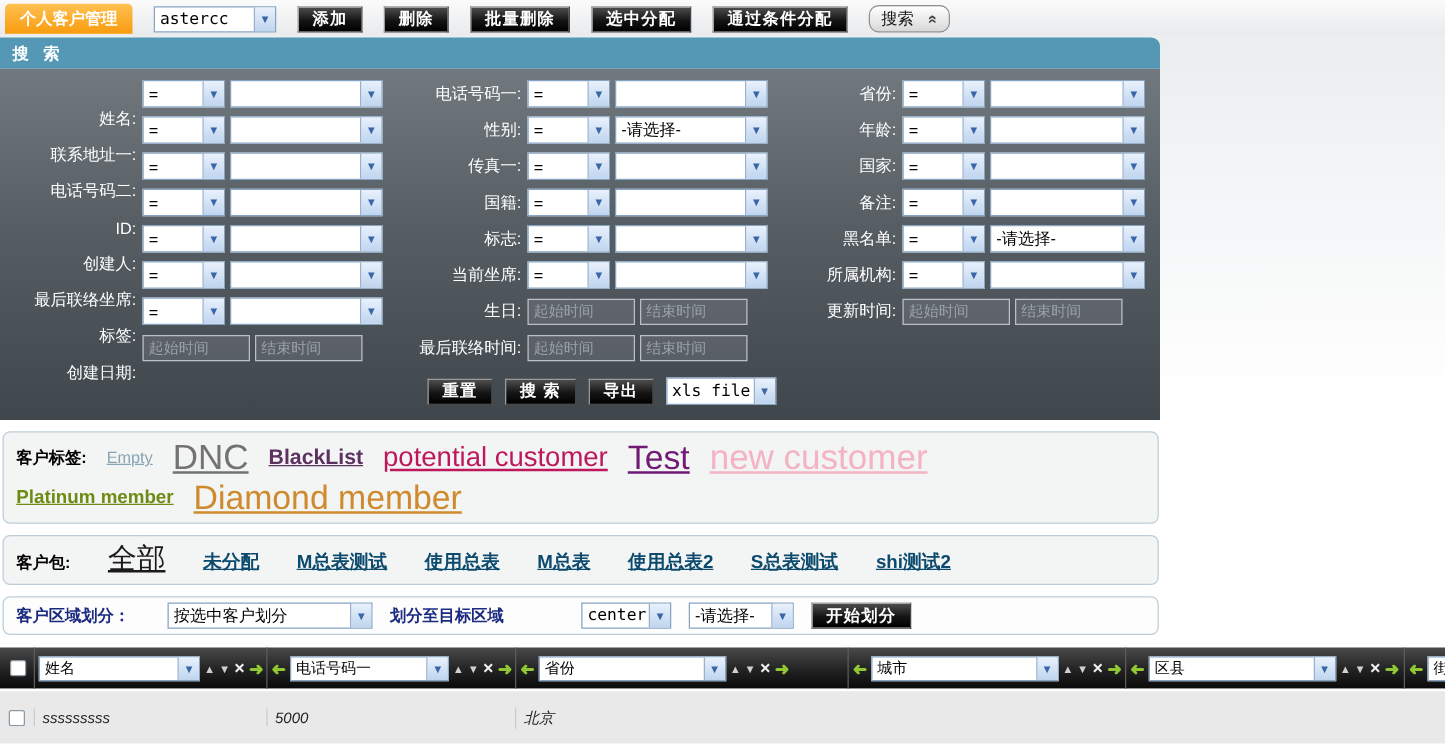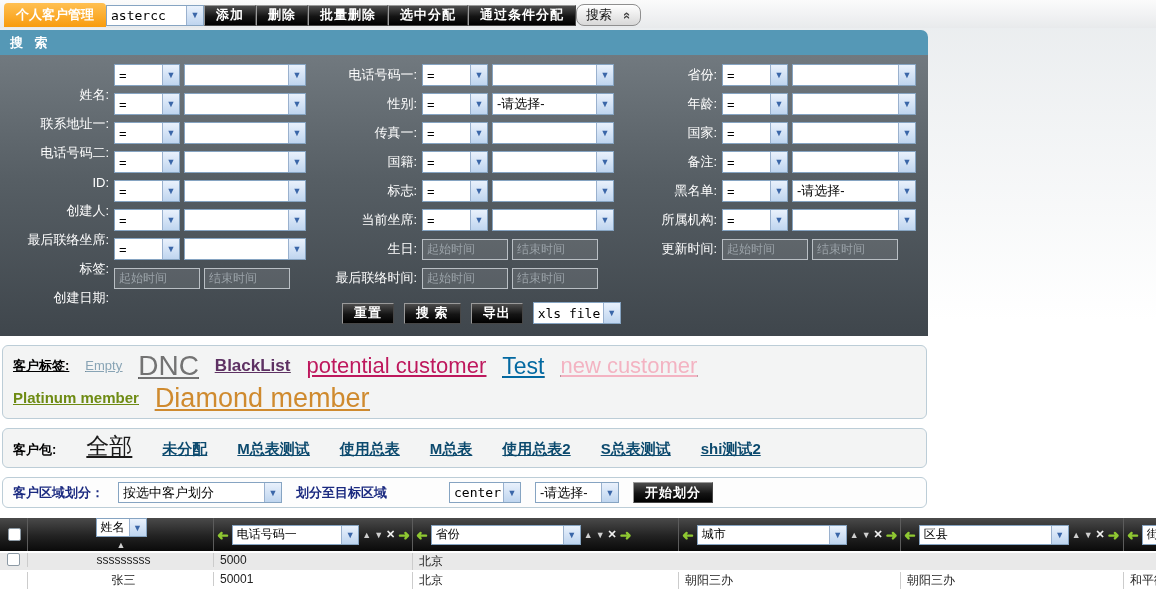--- a/index.html
+++ b/index.html
@@ -1,21 +1,21 @@
 <!DOCTYPE html>
 <html><head>
 <meta charset="utf-8">
 <style>
   * { margin:0; padding:0; box-sizing:border-box; }
   html,body { width:1156px; height:600px; font-family:"Liberation Sans", sans-serif; background:#fff; }
   .screen { width:1156px; height:600px; overflow:hidden; position:relative;
             background:linear-gradient(180deg,#e9ecee 0%,#ffffff 320px); }
 
   
-  .toolbar { height:28px; display:flex; align-items:center; gap:0; padding:2px 4px 0 4px;
+  .toolbar { height:28px; display:flex; align-items:center; gap:17px; padding:2px 4px 0 4px;
              background:linear-gradient(180deg,#fbfbfb,#e8eaec); }
   .tab-orange { height:24px; padding:0 12px; display:flex; align-items:center;
                 background:linear-gradient(180deg,#ffc052,#f89c0e);
                 color:#fff; font-weight:bold; font-size:13px; border-radius:4px 4px 0 0; }
   .btn-dark { height:21px; padding:0 11px; display:inline-flex; align-items:center; justify-content:center;
               background:linear-gradient(180deg,#4d4d4d,#141414 55%,#000);
               border:1px outset #9a9a9a; color:#fff; font-size:13px; font-weight:bold;
               letter-spacing:1px; cursor:pointer; white-space:nowrap; }
   .search-toggle { height:22px; padding:0 9px; display:inline-flex; align-items:center; gap:12px;
                    background:linear-gradient(180deg,#ffffff,#d8d8d8); border:1px solid #8f8f8f;
@@ -50,55 +50,55 @@
   .dinput { width:86px; height:21px; margin-right:4px; background:rgba(255,255,255,0.10);
             border:1px solid #b9bfc4; color:#d8dcdf; font-size:12px; padding:0 4px; }
   .dinput::placeholder { color:#9aa2a8; }
   .sp-buttons { display:flex; align-items:center; gap:10px; margin:6px 0 2px 332px; }
   .xpsel.fmt { width:88px; height:22px; }
 
   
   .box { width:925px; margin:9px 0 0 2px; border:1px solid #bccdd7; border-radius:6px;
          background:#f3f4f4; padding:4px 10px; }
   .tags-wrap { max-width:820px; display:flex; flex-wrap:wrap; align-items:flex-start;
-               column-gap:16px; row-gap:0; line-height:32px;text-decoration:underline; }
+               column-gap:16px; row-gap:0; line-height:32px; }
   .box-label { font-size:13px; font-weight:bold; color:#000; white-space:nowrap; }
   .tag-link { text-decoration:underline; white-space:nowrap; cursor:pointer; }
   .pkg-wrap { display:flex; align-items:baseline; column-gap:30px; line-height:26px; }
   .pkg-all { font-size:23px; color:#1a1a1a; text-decoration:underline; cursor:pointer; }
   .pkg-link { font-size:15px; font-weight:bold; color:#0c4a6e; text-decoration:underline; cursor:pointer; }
   .region-box { display:flex; align-items:center; gap:14px; padding:4px 10px; background:#fdfdfd; }
   .region-label { font-size:13px; font-weight:bold; color:#1b2a80; white-space:nowrap; }
-  .xpsel.rmode { width:164px; height:21px; }
+  .xpsel.rmode { width:164px; height:21px;margin-left:16px; }
   .xpsel.rtarget { width:72px; height:21px;margin-left:48px; }
   .xpsel.rsub { width:84px; height:21px; }
 
   
   .ctable { width:1156px; margin-top:10px; margin-left:-0px; }
   .thead { display:flex; height:33px; background:linear-gradient(180deg,#4a4a4a,#222 55%,#0a0a0a);
            align-items:center; }
   .th { height:100%; display:flex; align-items:center; gap:3px; padding:0 2px 0 3px;
         border-left:1px solid #5c5c5c; overflow:hidden; }
   .th:first-child { border-left:none; justify-content:center; }
   .th .xpsel { flex:1; min-width:0; max-width:150px; height:20px; }
   .th .xpsel .txt { font-size:12px; }
   .sico { color:#cfcfcf; font-size:9px; cursor:pointer; }
   .xico { color:#f0f0f0; font-size:11px; font-weight:bold; cursor:pointer; }
   .gar  { color:#8fc832; font-size:14px; font-weight:bold; cursor:pointer; line-height:1; }
   .gar.left { transform:scaleX(-1); display:inline-block; }
   .cbx { width:13px; height:13px; background:#fff; border:1px solid #8d9aa5; border-radius:2px;
          display:inline-block; cursor:pointer; }
-  .trow { display:flex; height:19px; border-top:2px solid #fff; align-items:flex-start; }
+  .trow { display:flex; height:44px; border-top:2px solid #fff; align-items:center;font-style:italic; }
   .trow.gray { background:#e9e9e9; }
   .trow.white { background:#ffffff; }
   .td { display:flex; align-items:center; padding-left:6px; font-size:12px; color:#222;
         border-left:1px solid #ccc; overflow:hidden; white-space:nowrap; }
   .td:first-child { border-left:none; justify-content:center; padding-left:0; }
   
-  .w0{width:27px;} .w1{width:186px;flex-direction:column;} .w2{width:199px;} .w3{width:266px;}
+  .w0{width:27px;} .w1{width:186px;} .w2{width:199px;} .w3{width:266px;}
   .w4{width:222px;} .w5{width:223px;} .w6{width:33px; border-left:1px solid #5c5c5c;}
   .td.w6{border-left:1px solid #ccc;}
 </style>
 </head>
 <body>
 
 <div class="screen">
 
   <div class="toolbar">
     <div class="tab-orange">个人客户管理</div>
@@ -386,22 +386,22 @@
     </div>
   </div>
 
   <div class="box">
     <div class="tags-wrap">
       <span class="box-label">客户标签:</span>
       <a class="tag-link" style="color: rgb(136, 164, 181); font-size: 13px; font-weight: normal;">Empty</a>
       <a class="tag-link" style="color: #737373; font-size: 28px; font-weight: normal;">DNC</a>
       <a class="tag-link" style="color: rgb(94, 49, 99); font-size: 17px; font-weight: bold;">BlackList</a>
       <a class="tag-link" style="color: #be185d; font-size: 22px; font-weight: normal;">potential customer</a>
-      <a class="tag-link" style="color: #0369a1; font-size: 23px; font-weight: normal;">Test</a>
-      <a class="tag-link" style="color: rgb(243, 179, 194); font-size: 22px; font-weight: normal;">new customer</a>
+      <a class="tag-link" style="color: #701a75; font-size: 27px; font-weight: normal;">Test</a>
+      <a class="tag-link" style="color: rgb(243, 179, 194); font-size: 28px; font-weight: normal;">new customer</a>
       <a class="tag-link" style="white-space: normal; color: rgb(110, 139, 19); font-size: 15px; font-weight: bold;">Platinum member</a>
       <a class="tag-link" style="color: rgb(207, 138, 46); font-size: 27px; font-weight: normal;">Diamond member</a>
     </div>
   </div>
 
   <div class="box">
     <div class="pkg-wrap">
       <span class="box-label">客户包:</span>
       <a class="pkg-all">全部</a>
       <a class="pkg-link">未分配</a>

